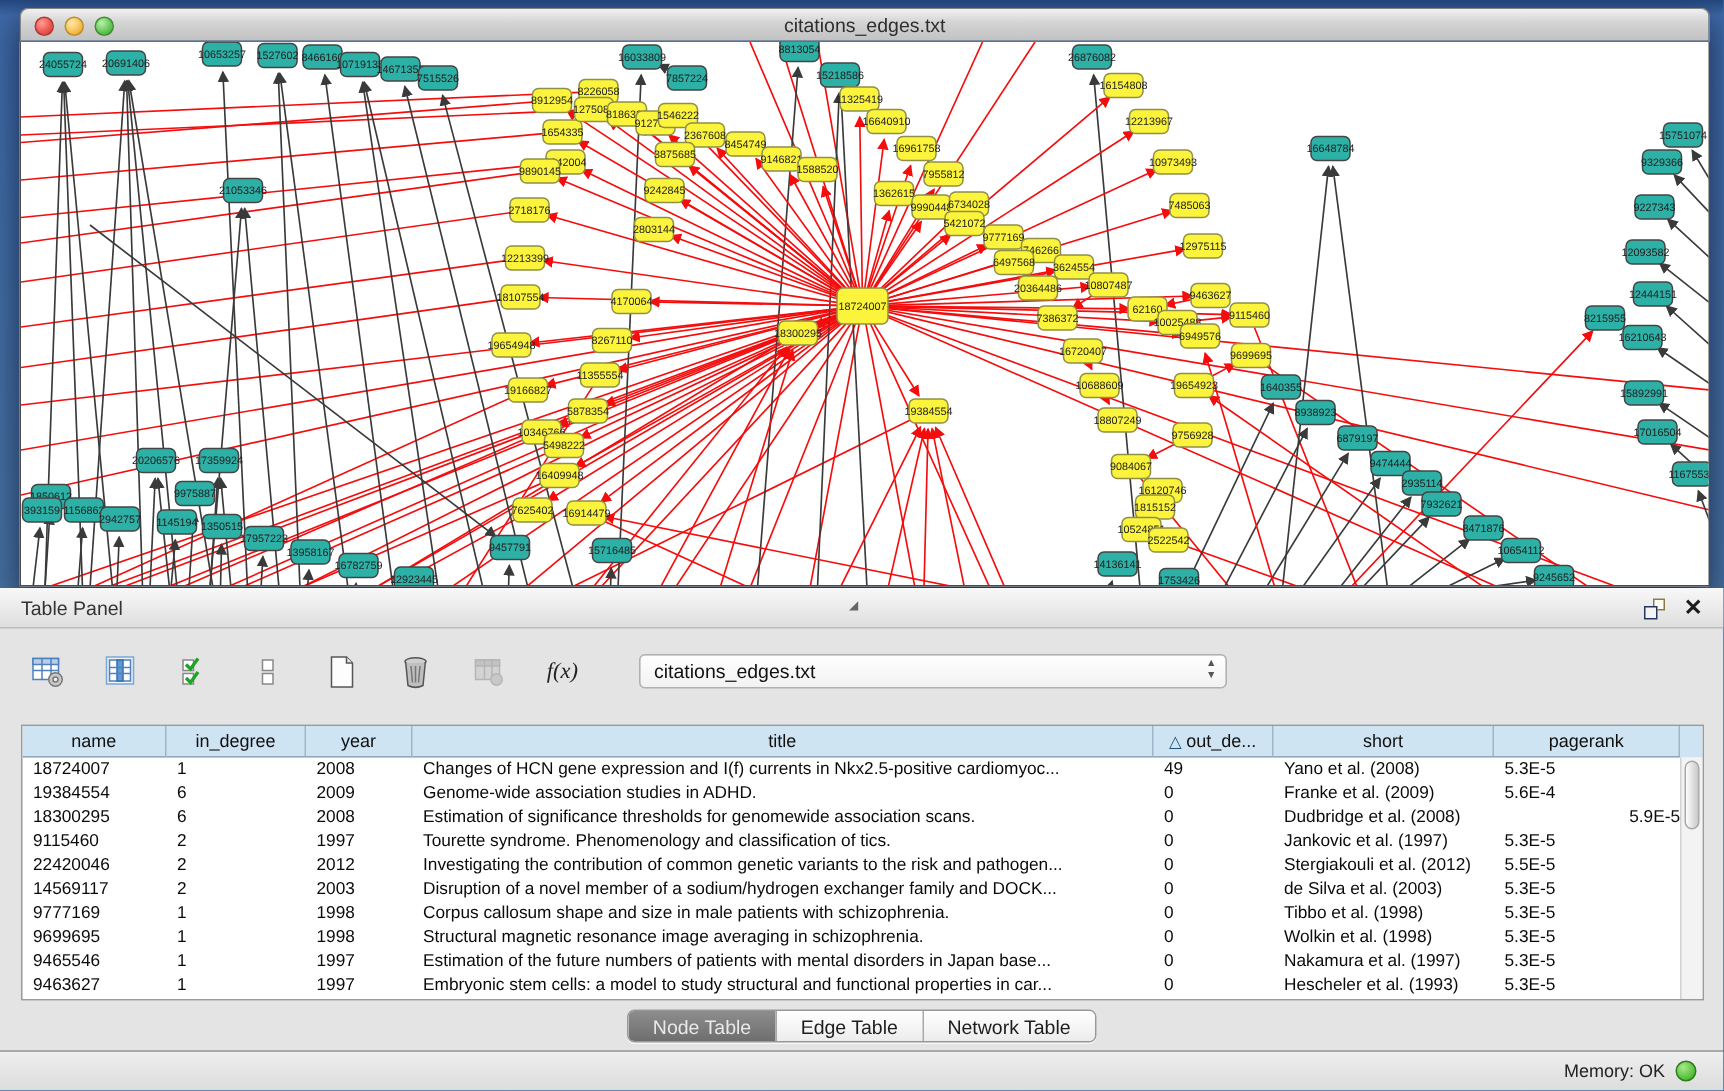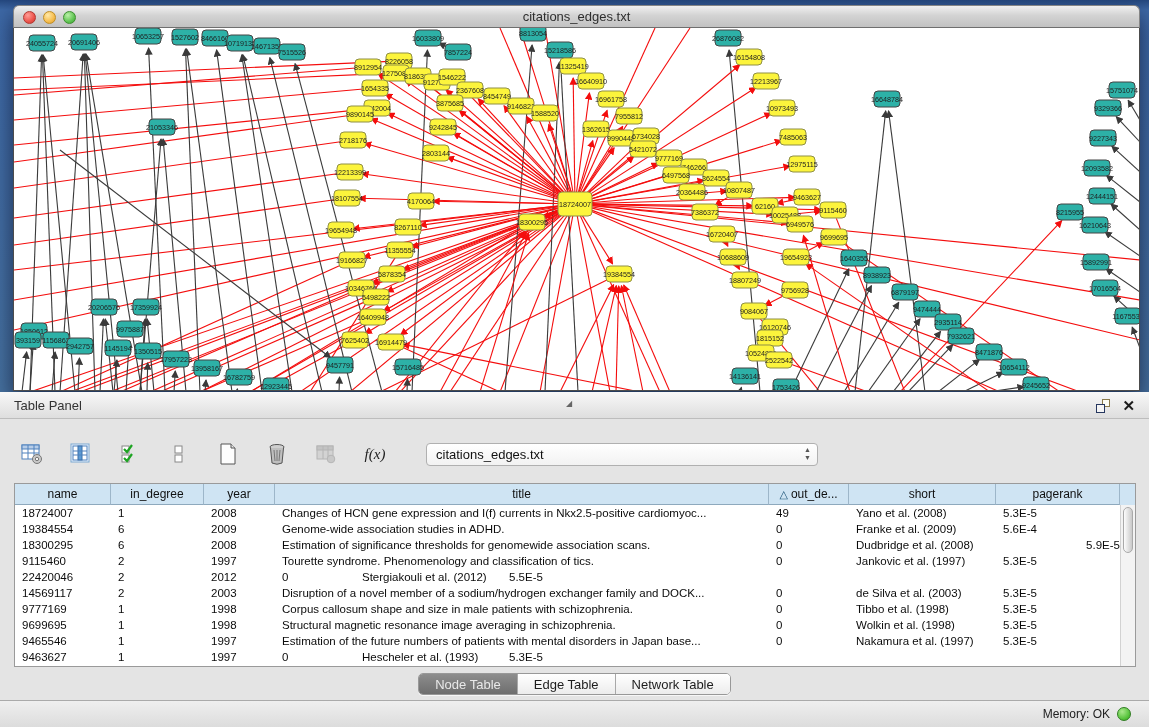--- a/index.html
+++ b/index.html
@@ -31,21 +31,21 @@
   .panel-header { height:27px; background:linear-gradient(#f8f8f8,#dedede);
     border-bottom:1px solid #bdbdbd; position:relative;
     font-size:13px; color:#333; line-height:27px; padding:0 14px; }
   .resize-caret { position:absolute; left:566px; top:-2px; font-size:8px; color:#666; }
   .ph-icons { position:absolute; right:14px; top:0; height:27px; display:flex; align-items:center; gap:12px; }
   .float-ic { width:14px; height:14px; position:relative; display:inline-block; }
   .float-ic .sq1 { position:absolute; left:0; bottom:0; width:9px; height:9px; border:1px solid #26375f; background:#f4f4f4; }
   .float-ic .sq2 { position:absolute; right:0; top:0; width:8px; height:8px; border:1px solid #8a7a4a; background:#fdfdf4; }
   .close-x { font-size:15px; font-weight:bold; color:#1c1c1c; line-height:14px; cursor:default; }
 
-  .toolbar { position:absolute; left:20px; top:44px; height:30px; display:flex; align-items:flex-end; gap:25px; }
+  .toolbar { position:absolute; left:20px; top:44px; height:30px; display:flex; align-items:flex-start; gap:25px; }
   .tico { width:24px; height:24px; display:flex; align-items:center; justify-content:center; }
   .fx { font-family:"Liberation Serif", serif; font-style:italic; font-size:15px; color:#222; }
   .combo { margin-left:14px; width:392px; height:23px; background:linear-gradient(#ffffff,#f2f2f2);
     border:1px solid #b0b0b0; border-radius:4px; display:flex; align-items:center;
     font-size:13px; color:#111; padding-left:9px; position:relative; }
   .combo .stepper { position:absolute; right:6px; top:2px; display:flex; flex-direction:column; line-height:8px; font-size:7px; color:#555; }
 
   .table-wrap { position:absolute; left:14px; top:91px; width:1122px; height:184px;
     background:#fff; border:1px solid #9a9a9a; overflow:hidden; }
   .thead { display:flex; height:21px; background:#cfe4f3; }
@@ -662,20 +662,21 @@
           <div class="td" style="width: 71px;">1997</div>
           <div class="td" style="width: 494px;">Tourette syndrome. Phenomenology and classification of tics.</div>
           <div class="td" style="width: 80px;">0</div>
           <div class="td" style="width: 147px;">Jankovic et al. (1997)</div>
           <div class="td" style="width: 124px;">5.3E-5</div>
         </div>
         <div class="tr">
           <div class="td" style="width: 96px;">22420046</div>
           <div class="td" style="width: 93px;">2</div>
           <div class="td" style="width: 71px;">2012</div>
+          <div class="td" style="width: 494px;">Investigating the contribution of common genetic variants to the risk and pathogen...</div>
           <div class="td" style="width: 80px;">0</div>
           <div class="td" style="width: 147px;">Stergiakouli et al. (2012)</div>
           <div class="td" style="width: 124px;">5.5E-5</div>
         </div>
         <div class="tr">
           <div class="td" style="width: 96px;">14569117</div>
           <div class="td" style="width: 93px;">2</div>
           <div class="td" style="width: 71px;">2003</div>
           <div class="td" style="width: 494px;">Disruption of a novel member of a sodium/hydrogen exchanger family and DOCK...</div>
           <div class="td" style="width: 80px;">0</div>
@@ -706,20 +707,21 @@
           <div class="td" style="width: 71px;">1997</div>
           <div class="td" style="width: 494px;">Estimation of the future numbers of patients with mental disorders in Japan base...</div>
           <div class="td" style="width: 80px;">0</div>
           <div class="td" style="width: 147px;">Nakamura et al. (1997)</div>
           <div class="td" style="width: 124px;">5.3E-5</div>
         </div>
         <div class="tr">
           <div class="td" style="width: 96px;">9463627</div>
           <div class="td" style="width: 93px;">1</div>
           <div class="td" style="width: 71px;">1997</div>
+          <div class="td" style="width: 494px;">Embryonic stem cells: a model to study structural and functional properties in car...</div>
           <div class="td" style="width: 80px;">0</div>
           <div class="td" style="width: 147px;">Hescheler et al. (1993)</div>
           <div class="td" style="width: 124px;">5.3E-5</div>
         </div>
       </div>
     <div class="vscroll">
       <div class="vthumb"></div>
     </div>
   </div>
 

